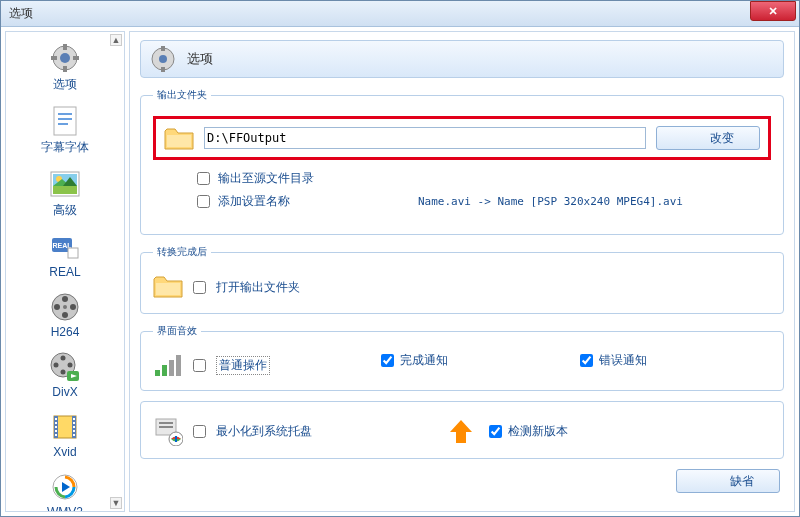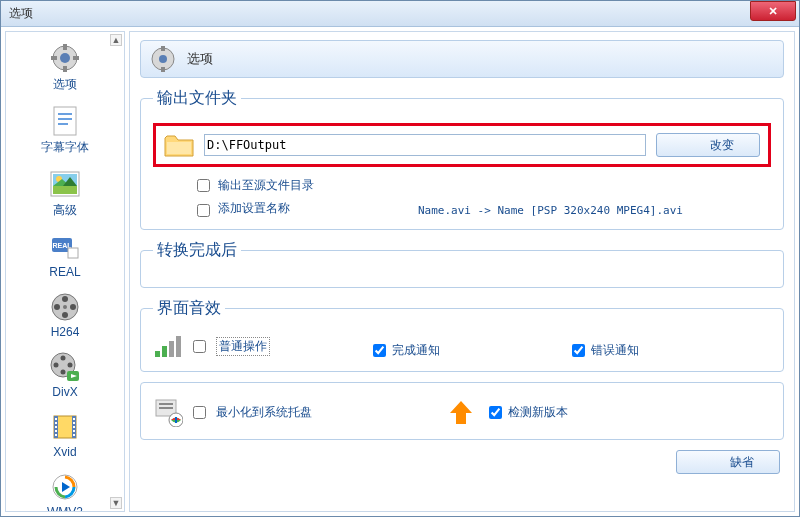--- a/index.html
+++ b/index.html
@@ -13,34 +13,34 @@
 .sb-item { display: flex; flex-direction: column; align-items: center; padding: 4px 0 8px; cursor: pointer; }
 .sb-icon { width: 32px; height: 32px; display: flex; align-items: center; justify-content: center; margin-bottom: 2px; }
 .sb-label { color: #1a4d8f; font-size: 12px; }
 .sb-up, .sb-down { position: absolute; right: 2px; width: 12px; height: 12px; font-size: 9px; color: #666; display: flex; align-items: center; justify-content: center; cursor: pointer; border: 1px solid #ccc; background: #f4f4f4; }
 .sb-up { top: 2px; }
 .sb-down { bottom: 2px; }
 .main { flex: 1; background: #fff; border: 1px solid #c8d8ea; padding: 8px 10px; display: flex; flex-direction: column; gap: 10px; overflow: hidden; }
 .header-band { height: 38px; background: linear-gradient(#f3f8fe, #d9e8f9); border: 1px solid #b8cfe8; border-radius: 4px; display: flex; align-items: center; padding: 0 8px; gap: 10px; }
 .header-icon { width: 28px; height: 28px; }
 fieldset { border: 1px solid #b8cfe8; border-radius: 4px; padding: 14px 12px 12px; position: relative; }
-legend { color: #1a4d8f; padding: 0 4px; font-size: 16px; }
+legend { color: #1a4d8f; padding: 0 4px; font-size: 10px; }
 .highlight-box { border: 3px solid #e2001a; padding: 6px 8px; display: flex; align-items: center; gap: 10px; margin-bottom: 10px; }
 .folder-icon { width: 30px; height: 26px; flex-shrink: 0; }
 .path-input { flex: 1; height: 22px; border: 1px solid #9fb9d6; padding: 0 2px; font-family: Consolas, monospace; font-size: 12px; background: #fff; }
 .btn { height: 24px; min-width: 104px; background: linear-gradient(#f6faff, #dbe9f9); border: 1px solid #8fb0d6; border-radius: 3px; color: #1a4d8f; cursor: pointer; font-size: 12px; padding-left: 28px; }
 .row { display: flex; align-items: center; gap: 8px; margin: 6px 0 0 44px; }
-.row2 { display: flex; align-items: flex-end; gap: 8px; margin: 6px 0 0 44px; }
+.row2 { display: flex; align-items: center; gap: 8px; margin: 6px 0 12px 44px; }
 .example-text { margin-left: 120px; color: #1a4d8f; font-family: Consolas, monospace; font-size: 11px; }
 input[type=checkbox] { width: 13px; height: 13px; }
 .chk-label { color: #1a4d8f; }
 .after-row { display: flex; align-items: center; gap: 14px; }
 .after-item { display: flex; align-items: center; gap: 10px; flex: 1; }
 .after-item .ico { width: 30px; height: 28px; }
-.sound-row { display: flex; align-items: flex-end; gap: 0; }
+.sound-row { display: flex; align-items: flex-start; gap: 8px; }
 .sound-left { display: flex; align-items: center; gap: 10px; width: 220px; }
 .sound-chk { display: flex; align-items: center; gap: 6px; flex: 1; }
 .tray-row { display: flex; align-items: center; gap: 14px; }
 .tray-left { display: flex; align-items: center; gap: 10px; width: 280px; }
 .arrow-up { width: 28px; height: 28px; }
 .update-group { display: flex; align-items: center; gap: 6px; }
 .footer { display: flex; justify-content: flex-end; padding-right: 4px; }
 svg { display: block; }
 </style>
 </head>
@@ -199,20 +199,30 @@
         <div class="row2">
           <input type="checkbox" style="">
           <span class="chk-label">添加设置名称</span>
           <span class="example-text">Name.avi  -&gt; Name [PSP 320x240 MPEG4].avi</span>
         </div>
       </fieldset>
 
       <fieldset>
         <legend>转换完成后</legend>
         <div class="after-row">
+          <div class="after-item">
+            <div class="ico">
+              <svg width="30" height="26">
+                  <path d="M1 6 L1 24 L29 24 L29 8 L14 8 L11 4 L3 4 Z" fill="#ffd87a" stroke="#d4a034"></path>
+                  <rect x="3" y="10" width="24" height="12" fill="#ffe7a8"></rect>
+                </svg>
+            </div>
+            <input type="checkbox" style="">
+            <span class="chk-label">打开输出文件夹</span>
+          </div>
         </div>
       </fieldset>
 
       <fieldset>
         <legend>界面音效</legend>
         <div class="sound-row">
           <div class="sound-left">
             <div class="ico">
               <svg width="30" height="26">
                   <rect x="2" y="18" width="5" height="6" fill="#4caf50"></rect>

